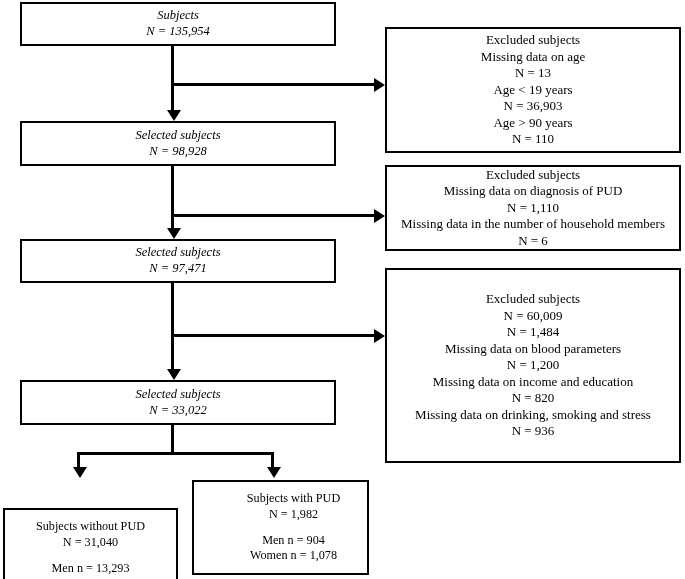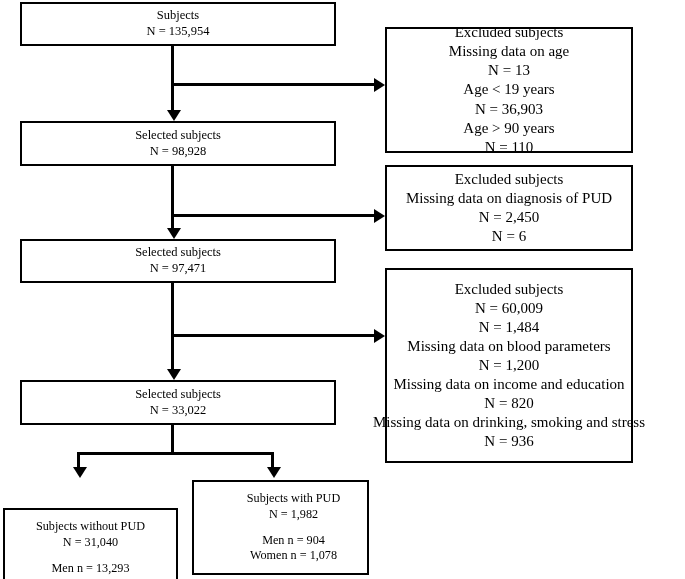--- a/index.html
+++ b/index.html
@@ -32,31 +32,32 @@
   .node .line {
     display: block;
     white-space: nowrap;
     line-height: 1.27;
   }
   
   .cohort {
     left: 20px;
     width: 316px;
     font-size: 12.5px;
+    font-style: italic;
   }
   #node-subjects      { top: 2px;   height: 44px; }
   #node-selected-1    { top: 121px; height: 45px; }
   #node-selected-2    { top: 239px; height: 44px; }
   #node-selected-3    { top: 380px; height: 45px; }
 
   
   .exclusion {
     left: 385px;
-    width: 248px;
-    font-size: 15px;
+    width: 296px;
+    font-size: 13px;
   }
   #node-excluded-1 { top: 27px;  height: 126px; }
   #node-excluded-2 { top: 165px; height: 86px; }
   #node-excluded-3 { top: 268px; height: 195px; }
 
   
   .terminal {
     top: 480px;
     height: 95px;
     font-size: 12.2px;
@@ -149,21 +150,22 @@
     <span class="line">N = 13</span>
     <span class="line">Age &lt; 19 years</span>
     <span class="line">N = 36,903</span>
     <span class="line">Age &gt; 90 years</span>
     <span class="line">N = 110</span>
   </div>
 
   <div class="node exclusion" id="node-excluded-2">
     <span class="line">Excluded subjects</span>
     <span class="line">Missing data on diagnosis of PUD</span>
-    <span class="line">N = 2,450</span>
+    <span class="line">N = 1,110</span>
+    <span class="line">Missing data in the number of household members</span>
     <span class="line">N = 6</span>
   </div>
 
   <div class="node exclusion" id="node-excluded-3">
     <span class="line">Excluded subjects</span>
     <span class="line">N = 60,009</span>
     <span class="line">N = 1,484</span>
     <span class="line">Missing data on blood parameters</span>
     <span class="line">N = 1,200</span>
     <span class="line">Missing data on income and education</span>

